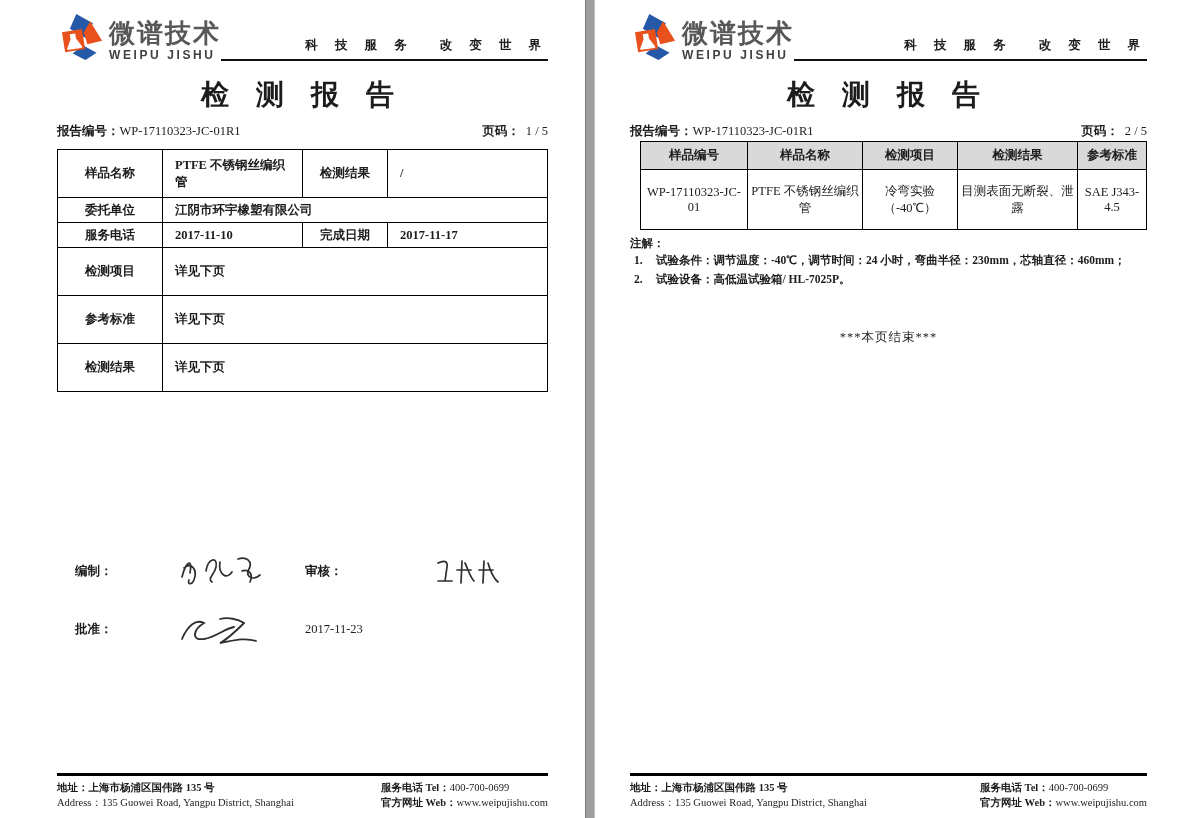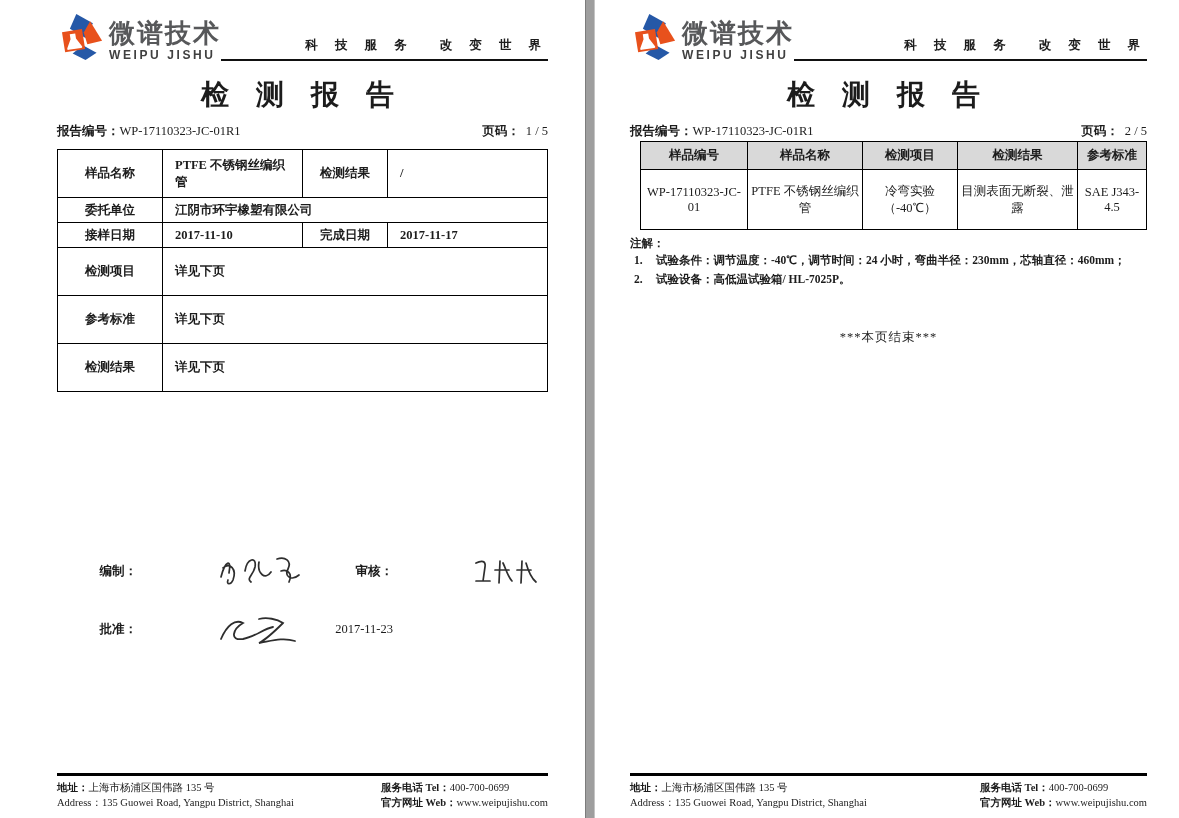--- a/index.html
+++ b/index.html
@@ -34,42 +34,42 @@
   .page-no-value { margin-left: 6px; }
 
   
   .info-table { border-collapse: collapse; width: 100%; margin-top: 10px; table-layout: fixed; }
   .info-table td { border: 1px solid #000; font-size: 12.5px; font-weight: bold; vertical-align: middle; }
   .info-table td.lbl { text-align: center; }
   .info-table td.val { text-align: left; padding-left: 12px; padding-right: 6px; }
 
   
   .sign-grid { margin-top: 150px; padding-left: 18px; display: grid; grid-template-columns: 62px 168px 88px 1fr; align-items: center; }
-  .sign-grid > div { height: 58px; display: flex; align-items: center; justify-content: flex-end; }
+  .sign-grid > div { height: 58px; display: flex; align-items: center; }
   .sign-label { font-size: 12.5px; font-weight: bold; }
   .sign-svg { height: 46px; }
   .sign-cell { justify-content: center; }
   .sign-date { font-size: 12.5px; }
 
   
   .section-title { margin-top: 9px; font-size: 12.5px; font-weight: bold; padding-left: 14px; line-height: 14px; }
   .result-table { border-collapse: collapse; margin-top: 2px; margin-left: 10px; width: calc(100% - 10px); table-layout: fixed; border-radius: 27px; }
   .result-table th, .result-table td { border: 1px solid #000; font-size: 12.5px; text-align: center; vertical-align: middle; padding: 0 2px; }
   .result-table th { background: #d9d9d9; font-weight: bold; height: 28px; }
   .result-table td { height: 60px; font-weight: normal; white-space: pre-line; }
 
   .notes-title { margin-top: 5px; font-size: 11.5px; font-weight: bold; line-height: 16px; }
   .note-line { display: flex; font-size: 11.5px; font-weight: bold; line-height: 19px; padding-left: 4px; }
   .note-no { width: 22px; flex: 0 0 auto; }
   .end-text { text-align: center; margin-top: 40px; font-size: 12.5px; letter-spacing: 1px; }
 
   
   .page-footer { position: absolute; left: 0; right: 0; bottom: 8px; border-top: 3px solid #000; padding-top: 4px; display: flex; justify-content: space-between; font-size: 10.5px; line-height: 15px; }
   .f-label { font-weight: bold; }
-  .f-val-cn { font-weight: normal; }
+  .f-val-cn { font-weight: bold; }
   .f-val { font-weight: normal; }
 </style>
 </head>
 <body>
 
 <div class="spread">
 
   <div class="page page-1">
     <div class="page-inner">
 
@@ -111,21 +111,21 @@
           <td class="lbl">样品名称</td>
           <td class="val">PTFE 不锈钢丝编织管</td>
           <td class="lbl">检测结果</td>
           <td class="val">/</td>
         </tr>
         <tr style="height:25px">
           <td class="lbl">委托单位</td>
           <td class="val" colspan="3">江阴市环宇橡塑有限公司</td>
         </tr>
         <tr style="height:25px">
-          <td class="lbl">接样日期</td>
+          <td class="lbl">服务电话</td>
           <td class="val">2017-11-10</td>
           <td class="lbl">完成日期</td>
           <td class="val">2017-11-17</td>
         </tr>
         <tr style="height:48px">
           <td class="lbl">检测项目</td>
           <td class="val" colspan="3">详见下页</td>
         </tr>
         <tr style="height:48px">
           <td class="lbl">参考标准</td>

